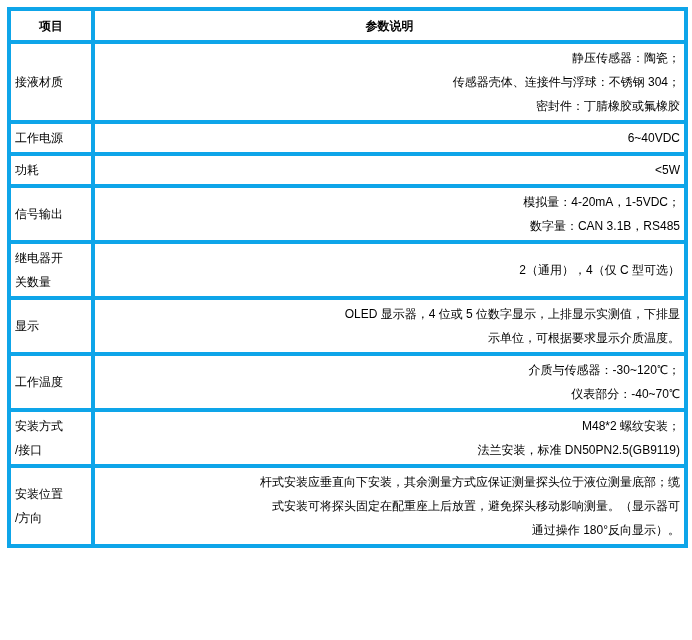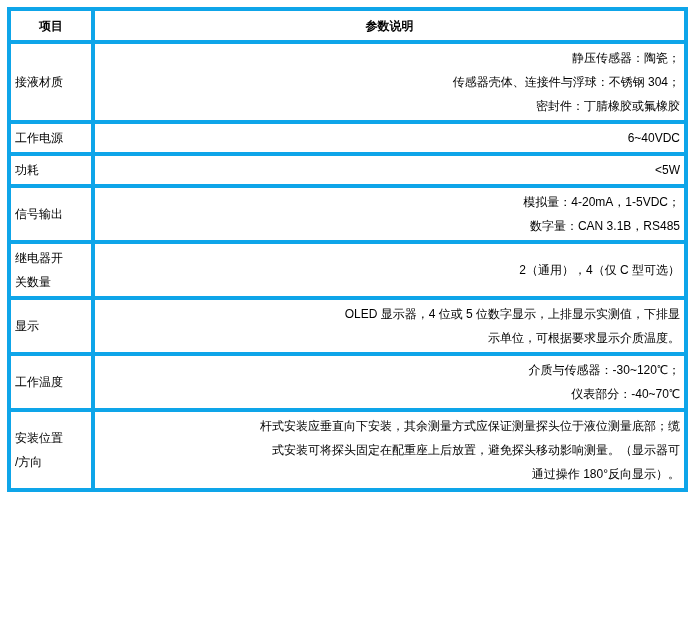--- a/index.html
+++ b/index.html
@@ -137,20 +137,30 @@
       <td class="item-cell">
         <div class="txt-line">工作温度</div>
       </td>
       <td class="desc-cell">
         <div class="txt-line">介质与传感器：-30~120℃；</div>
         <div class="txt-line">仪表部分：-40~70℃</div>
       </td>
     </tr>
 
 
+    <tr style="height:52px">
+      <td class="item-cell">
+        <div class="txt-line">安装方式</div>
+        <div class="txt-line">/接口</div>
+      </td>
+      <td class="desc-cell">
+        <div class="txt-line">M48*2 螺纹安装；</div>
+        <div class="txt-line">法兰安装，标准 DN50PN2.5(GB9119)</div>
+      </td>
+    </tr>
 
     <tr style="height:75px">
       <td class="item-cell">
         <div class="txt-line">安装位置</div>
         <div class="txt-line">/方向</div>
       </td>
       <td class="desc-cell">
         <div class="txt-line">杆式安装应垂直向下安装，其余测量方式应保证测量探头位于液位测量底部；缆</div>
         <div class="txt-line">式安装可将探头固定在配重座上后放置，避免探头移动影响测量。（显示器可</div>
         <div class="txt-line">通过操作 180°反向显示）。</div>

